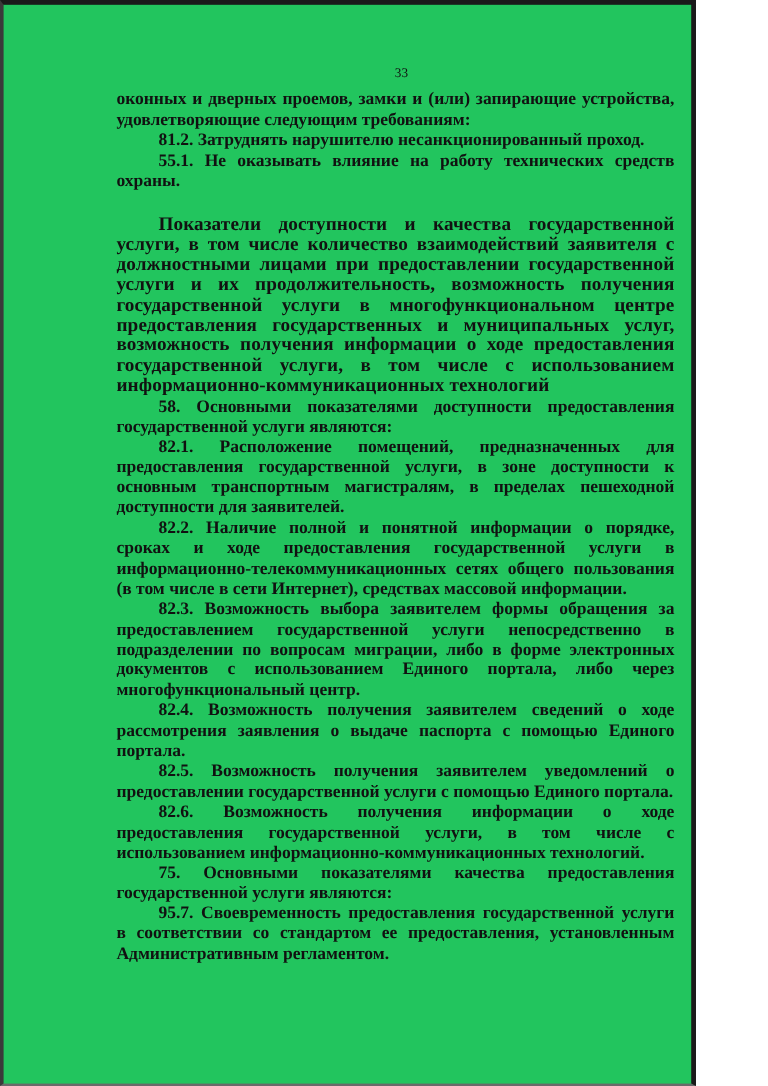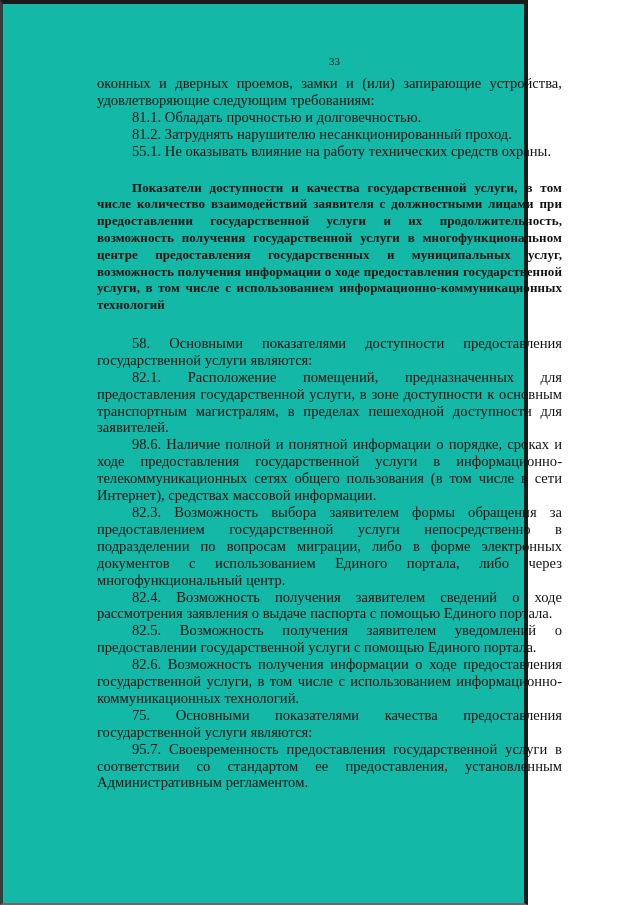--- a/index.html
+++ b/index.html
@@ -9,24 +9,24 @@
     }
     body {
       width: 640px;
       height: 905px;
       overflow: hidden;
       position: relative;
     }
     .page {
       position: absolute;
       left: 0; top: 0;
-      width: 528px;
+      width: 580px;
       height: 905px;
       box-sizing: border-box;
-      background: #14b8a6;
+      background: #22c55e;
       border-top: 4px solid #1a1a1a;
       border-left: 3px solid #3a3a3a;
       border-right: 4px solid #1a1a1a;
       border-bottom: 2px solid #6a6a6a;
     }
     .content {
       position: absolute;
       left: 94px;
       top: 50px;
       width: 465px;
@@ -40,51 +40,50 @@
       font-size: 11px;
       line-height: 14px;
       margin-bottom: 7px;
       margin-left: 10px;
     }
     p {
       margin: 0;
       text-align: justify;
       text-align-last: left;
       hyphens: none;
+      font-weight: bold;
     }
     .indent {
       text-indent: 35px;
     }
     .heading {
       font-weight: bold;
-      font-size: 13px;
+      font-size: 16px;
       line-height: 16.8px;
       margin-top: 20px;
-      margin-bottom: 21px;
       text-indent: 35px;
       letter-spacing: 0.1px;
     }
   </style>
 </head>
 <body>
 
 <div class="page">
   <div class="content">
     <div class="page-number">33</div>
 
     <p>оконных и дверных проемов, замки и (или) запирающие устройства, удовлетворяющие следующим требованиям:</p>
-    <p class="indent">81.1. Обладать прочностью и долговечностью.</p>
     <p class="indent">81.2. Затруднять нарушителю несанкционированный проход.</p>
     <p class="indent">55.1. Не оказывать влияние на работу технических средств охраны.</p>
 
     <p class="heading">Показатели доступности и качества государственной услуги, в том числе количество взаимодействий заявителя с должностными лицами при предоставлении государственной услуги и их продолжительность, возможность получения государственной услуги в многофункциональном центре предоставления государственных и муниципальных услуг, возможность получения информации о ходе предоставления государственной услуги, в том числе с использованием информационно-коммуникационных технологий</p>
 
     <p class="indent">58. Основными показателями доступности предоставления государственной услуги являются:</p>
     <p class="indent">82.1. Расположение помещений, предназначенных для предоставления государственной услуги, в зоне доступности к основным транспортным магистралям, в пределах пешеходной доступности для заявителей.</p>
-    <p class="indent">98.6. Наличие полной и понятной информации о порядке, сроках и ходе предоставления государственной услуги в информационно-телекоммуникационных сетях общего пользования (в том числе в сети Интернет), средствах массовой информации.</p>
+    <p class="indent">82.2. Наличие полной и понятной информации о порядке, сроках и ходе предоставления государственной услуги в информационно-телекоммуникационных сетях общего пользования (в том числе в сети Интернет), средствах массовой информации.</p>
     <p class="indent">82.3. Возможность выбора заявителем формы обращения за предоставлением государственной услуги непосредственно в подразделении по вопросам миграции, либо в форме электронных документов с использованием Единого портала, либо через многофункциональный центр.</p>
     <p class="indent">82.4. Возможность получения заявителем сведений о ходе рассмотрения заявления о выдаче паспорта с помощью Единого портала.</p>
     <p class="indent">82.5. Возможность получения заявителем уведомлений о предоставлении государственной услуги с помощью Единого портала.</p>
     <p class="indent">82.6. Возможность получения информации о ходе предоставления государственной услуги, в том числе с использованием информационно-коммуникационных технологий.</p>
     <p class="indent">75. Основными показателями качества предоставления государственной услуги являются:</p>
     <p class="indent">95.7. Своевременность предоставления государственной услуги в соответствии со стандартом ее предоставления, установленным Административным регламентом.</p>
   </div>
 </div>
 
 </body></html>

